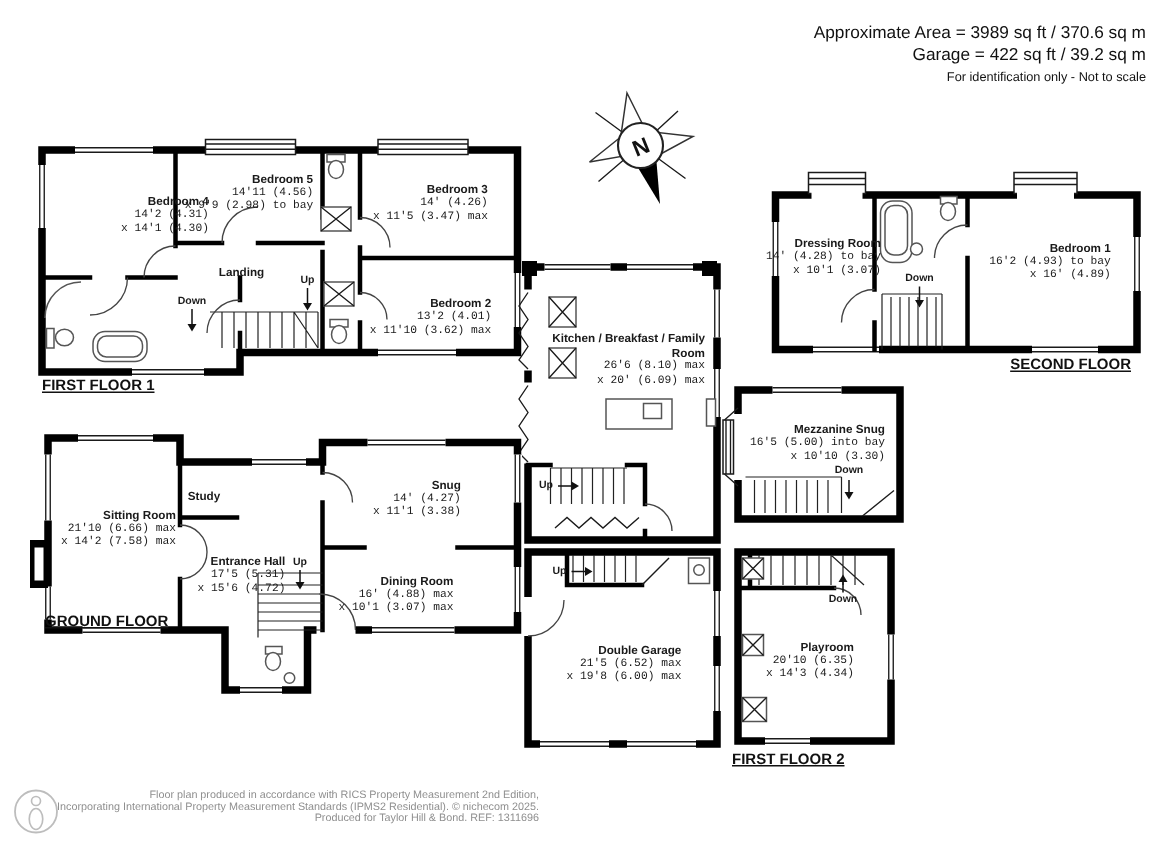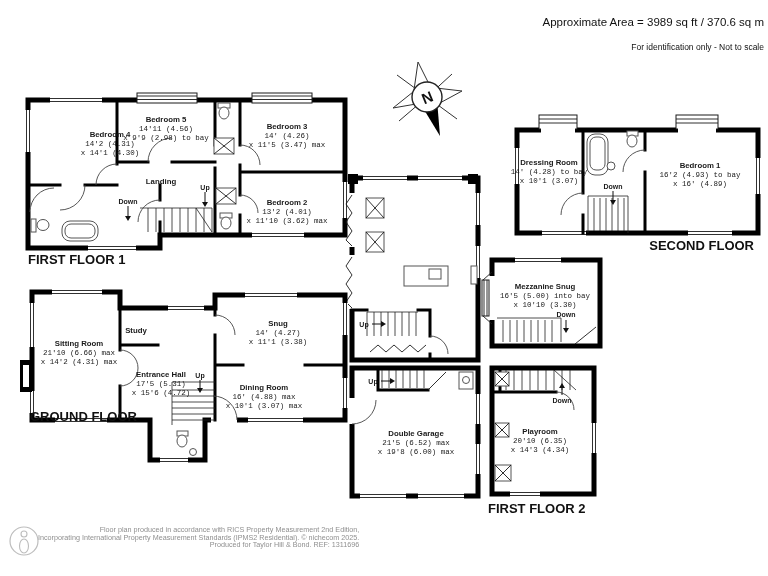--- a/index.html
+++ b/index.html
@@ -11,27 +11,27 @@
   .thin{fill:none;stroke:#1a1a1a;stroke-width:.9;}
   .winrect{fill:#fff;stroke:none;}
   .bayrect{fill:#fff;stroke:#1a1a1a;stroke-width:1;}
   .fix{fill:#fff;stroke:#555;stroke-width:1;}
   .stairs{fill:none;stroke:#222;stroke-width:.8;}
   .arc{fill:none;stroke:#444;stroke-width:.9;}
   .arrow{fill:#111;stroke:none;}
   .arrowline{fill:none;stroke:#111;stroke-width:1;}
   .header{position:absolute;top:15px;right:4px;text-align:right;font-size:11.5px;
           line-height:14.5px;color:#111;}
-  .header .note{font-size:8.5px;margin-top:10px;}
-  .room-label{position:absolute;transform:translate(-50%,-50%);text-align:center;
+  .header .note{font-size:8.5px;margin-top:0;}
+  .room-label{position:absolute;transform:translate(-50%,-50%);text-align:right;
               white-space:nowrap;z-index:5;}
   .room-label .rn{font-weight:bold;font-size:7.8px;line-height:9.5px;}
   .room-label .rd{font-size:7.5px;line-height:9.5px;font-family:Liberation Mono, monospace;}
   .room-label.wrap{white-space:normal;width:104px;}
-  .floor-label{position:absolute;font-weight:bold;font-size:13px;color:#111;z-index:5;}
+  .floor-label{position:absolute;font-weight:bold;font-size:10px;color:#111;z-index:5;text-decoration:underline;}
   .stair-label{position:absolute;transform:translate(-50%,-50%);font-weight:bold;
                font-size:7px;z-index:5;}
   .footer{position:absolute;left:38px;top:526px;font-size:7.2px;line-height:7.6px;
           color:#8f8f8f;z-index:5;text-align:right;}
 </style>
 </head>
 <body>
 
 <div id="page">
 
@@ -281,20 +281,21 @@
 
     <g>
       <circle cx="24" cy="541" r="14" fill="none" stroke="#bdbdbd" stroke-width="1.2"></circle>
       <circle cx="24" cy="534" r="3" fill="none" stroke="#bdbdbd" stroke-width="1.1"></circle>
       <ellipse cx="24" cy="546" rx="4.5" ry="7" fill="none" stroke="#bdbdbd" stroke-width="1.1"></ellipse>
     </g>
   </svg>
 
   <div class="header">
     <div>Approximate Area = 3989 sq ft / 370.6 sq m</div>
+    <div>Garage = 422 sq ft / 39.2 sq m</div>
     <div class="note">For identification only - Not to scale</div>
   </div>
 
   <div class="room-label" style="left:110px;top:144px">
     <div class="rn">Bedroom 4</div>
     <div class="rd">14'2 (4.31)</div>
     <div class="rd">x 14'1 (4.30)</div>
   </div>
   <div class="room-label" style="left:166px;top:129px">
     <div class="rn">Bedroom 5</div>
@@ -317,29 +318,34 @@
   <div class="room-label" style="left:549px;top:172px">
     <div class="rn">Dressing Room</div>
     <div class="rd">14' (4.28) to bay</div>
     <div class="rd">x 10'1 (3.07)</div>
   </div>
   <div class="room-label" style="left:700px;top:175px">
     <div class="rn">Bedroom 1</div>
     <div class="rd">16'2 (4.93) to bay</div>
     <div class="rd">x 16' (4.89)</div>
   </div>
+  <div class="room-label wrap" style="left:418px;top:240px">
+    <div class="rn">Kitchen / Breakfast / Family Room</div>
+    <div class="rd">26'6 (8.10) max</div>
+    <div class="rd">x 20' (6.09) max</div>
+  </div>
   <div class="room-label" style="left:545px;top:296px">
     <div class="rn">Mezzanine Snug</div>
     <div class="rd">16'5 (5.00) into bay</div>
     <div class="rd">x 10'10 (3.30)</div>
   </div>
   <div class="room-label" style="left:79px;top:353px">
     <div class="rn">Sitting Room</div>
     <div class="rd">21'10 (6.66) max</div>
-    <div class="rd">x 14'2 (4.31) max</div>
+    <div class="rd">x 14'2 (7.58) max</div>
   </div>
   <div class="room-label" style="left:136px;top:331px">
     <div class="rn">Study</div>
   </div>
   <div class="room-label" style="left:161px;top:384px">
     <div class="rn">Entrance Hall</div>
     <div class="rd">17'5 (5.31)</div>
     <div class="rd">x 15'6 (4.72)</div>
   </div>
   <div class="room-label" style="left:278px;top:333px">

